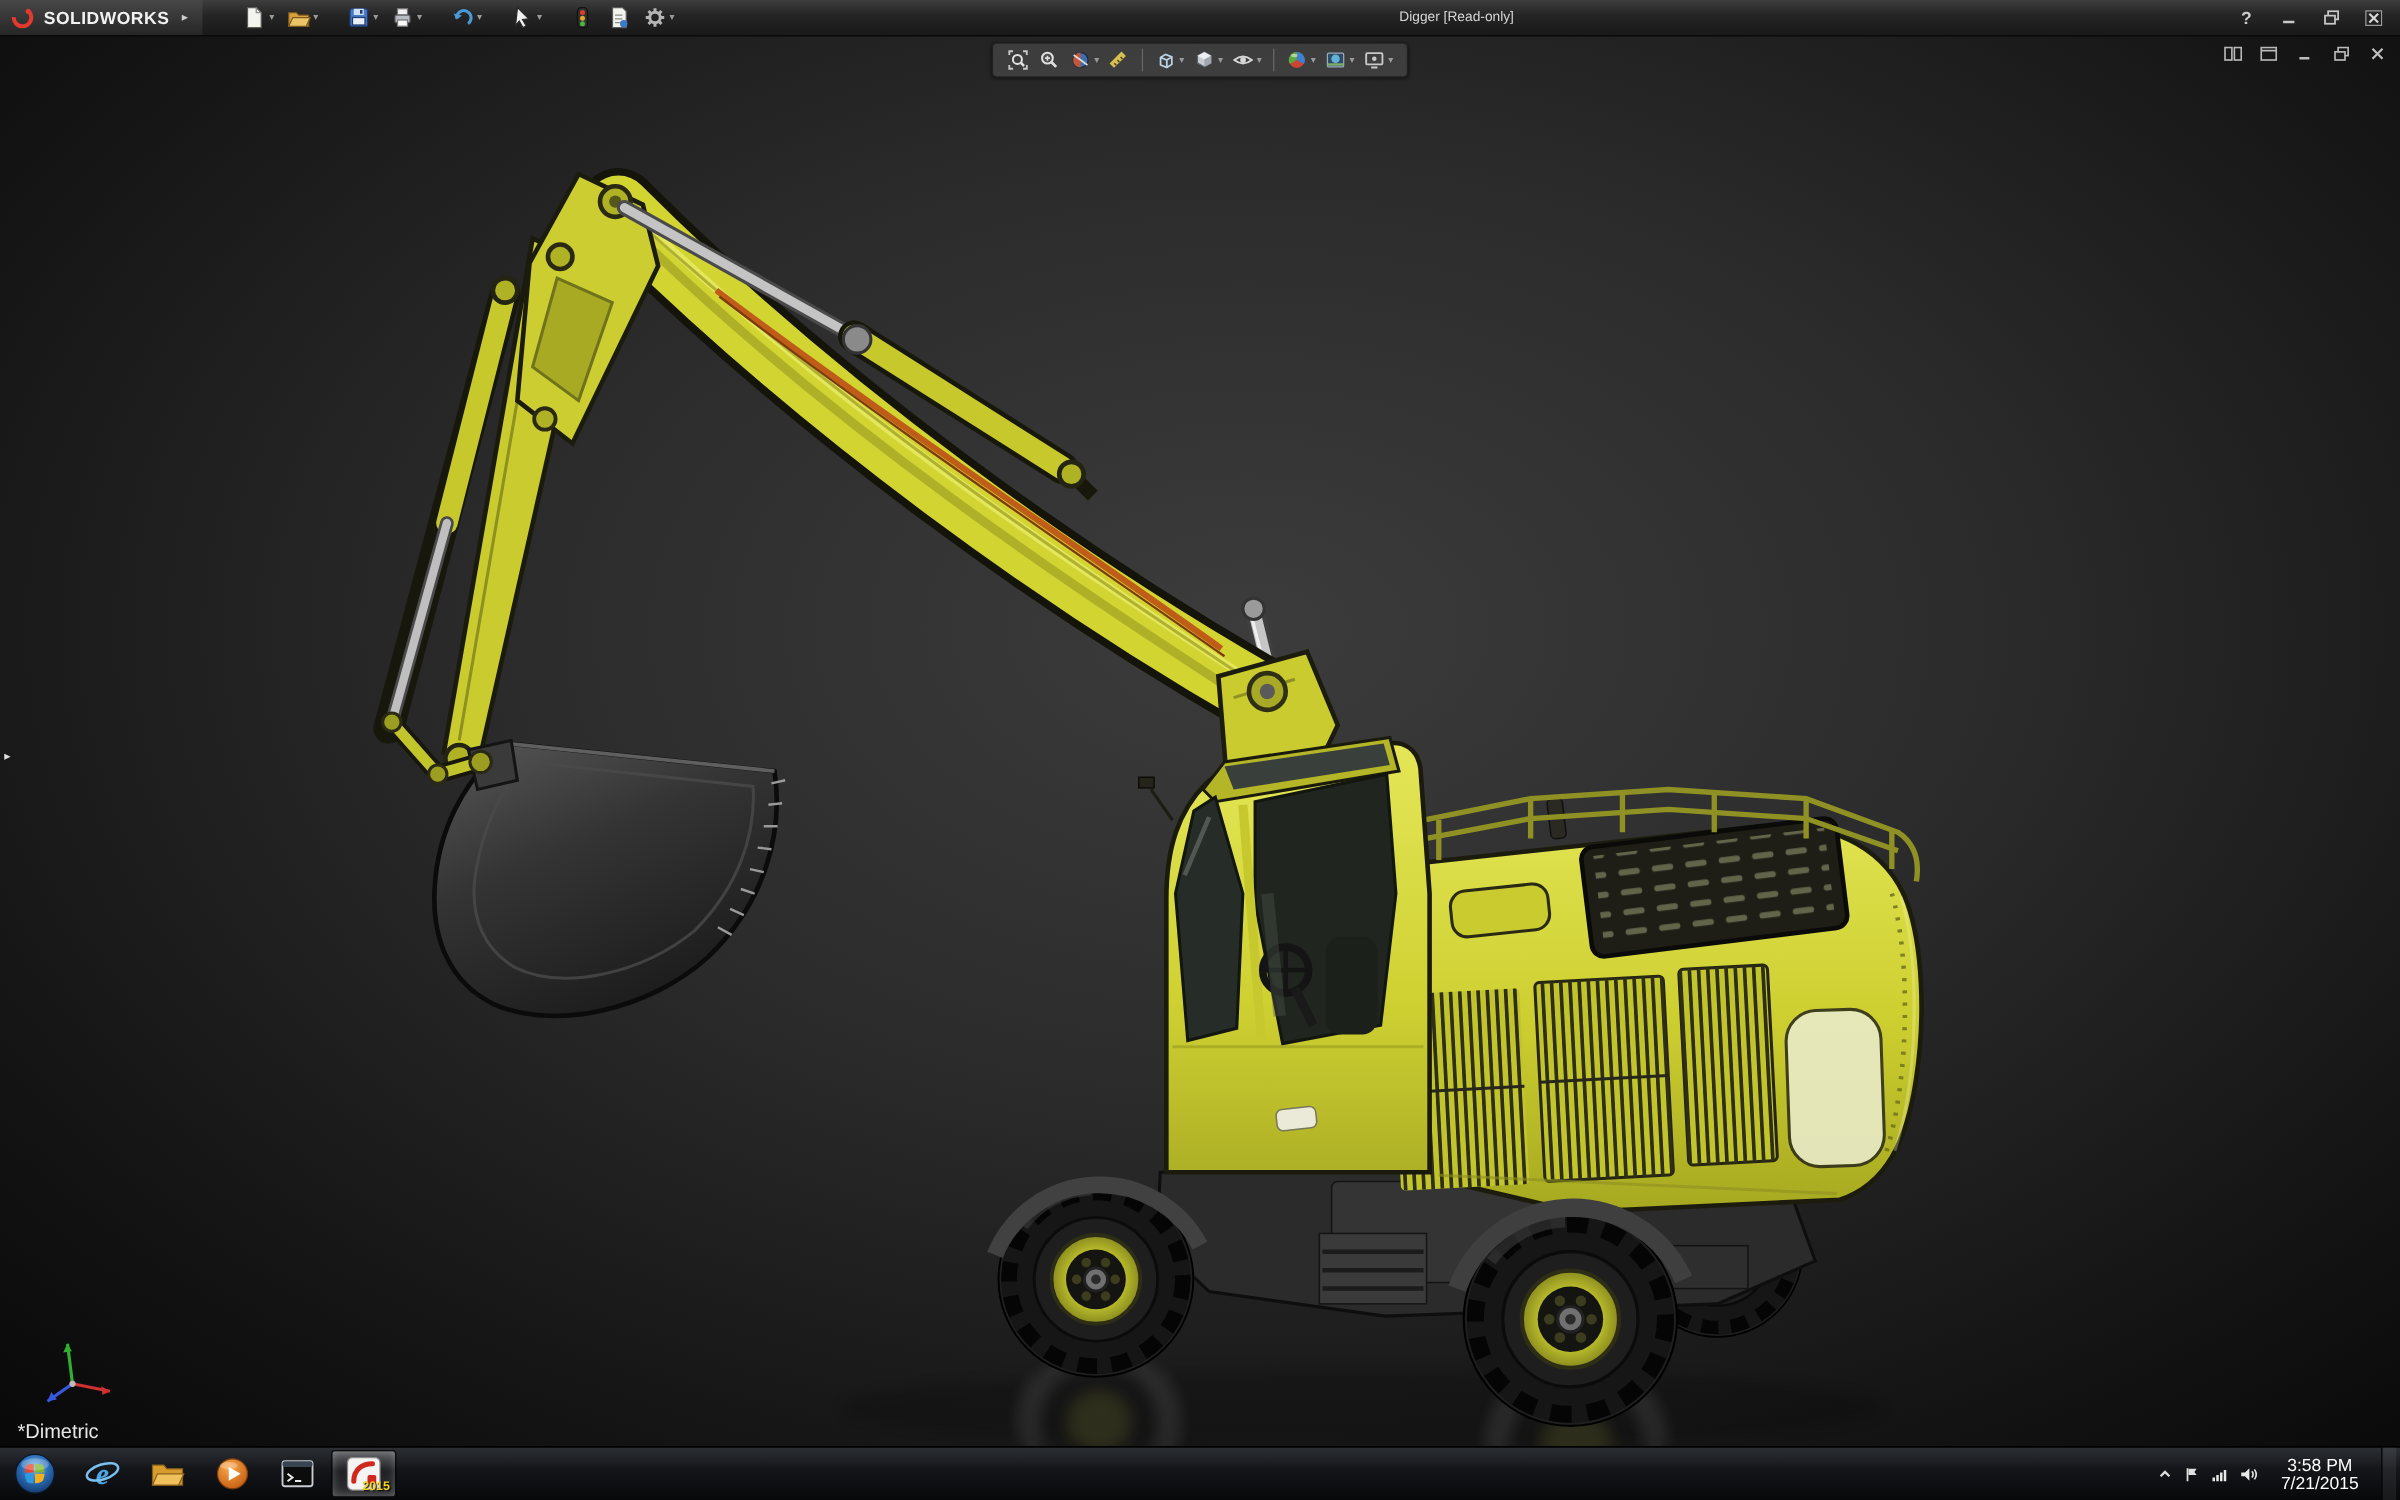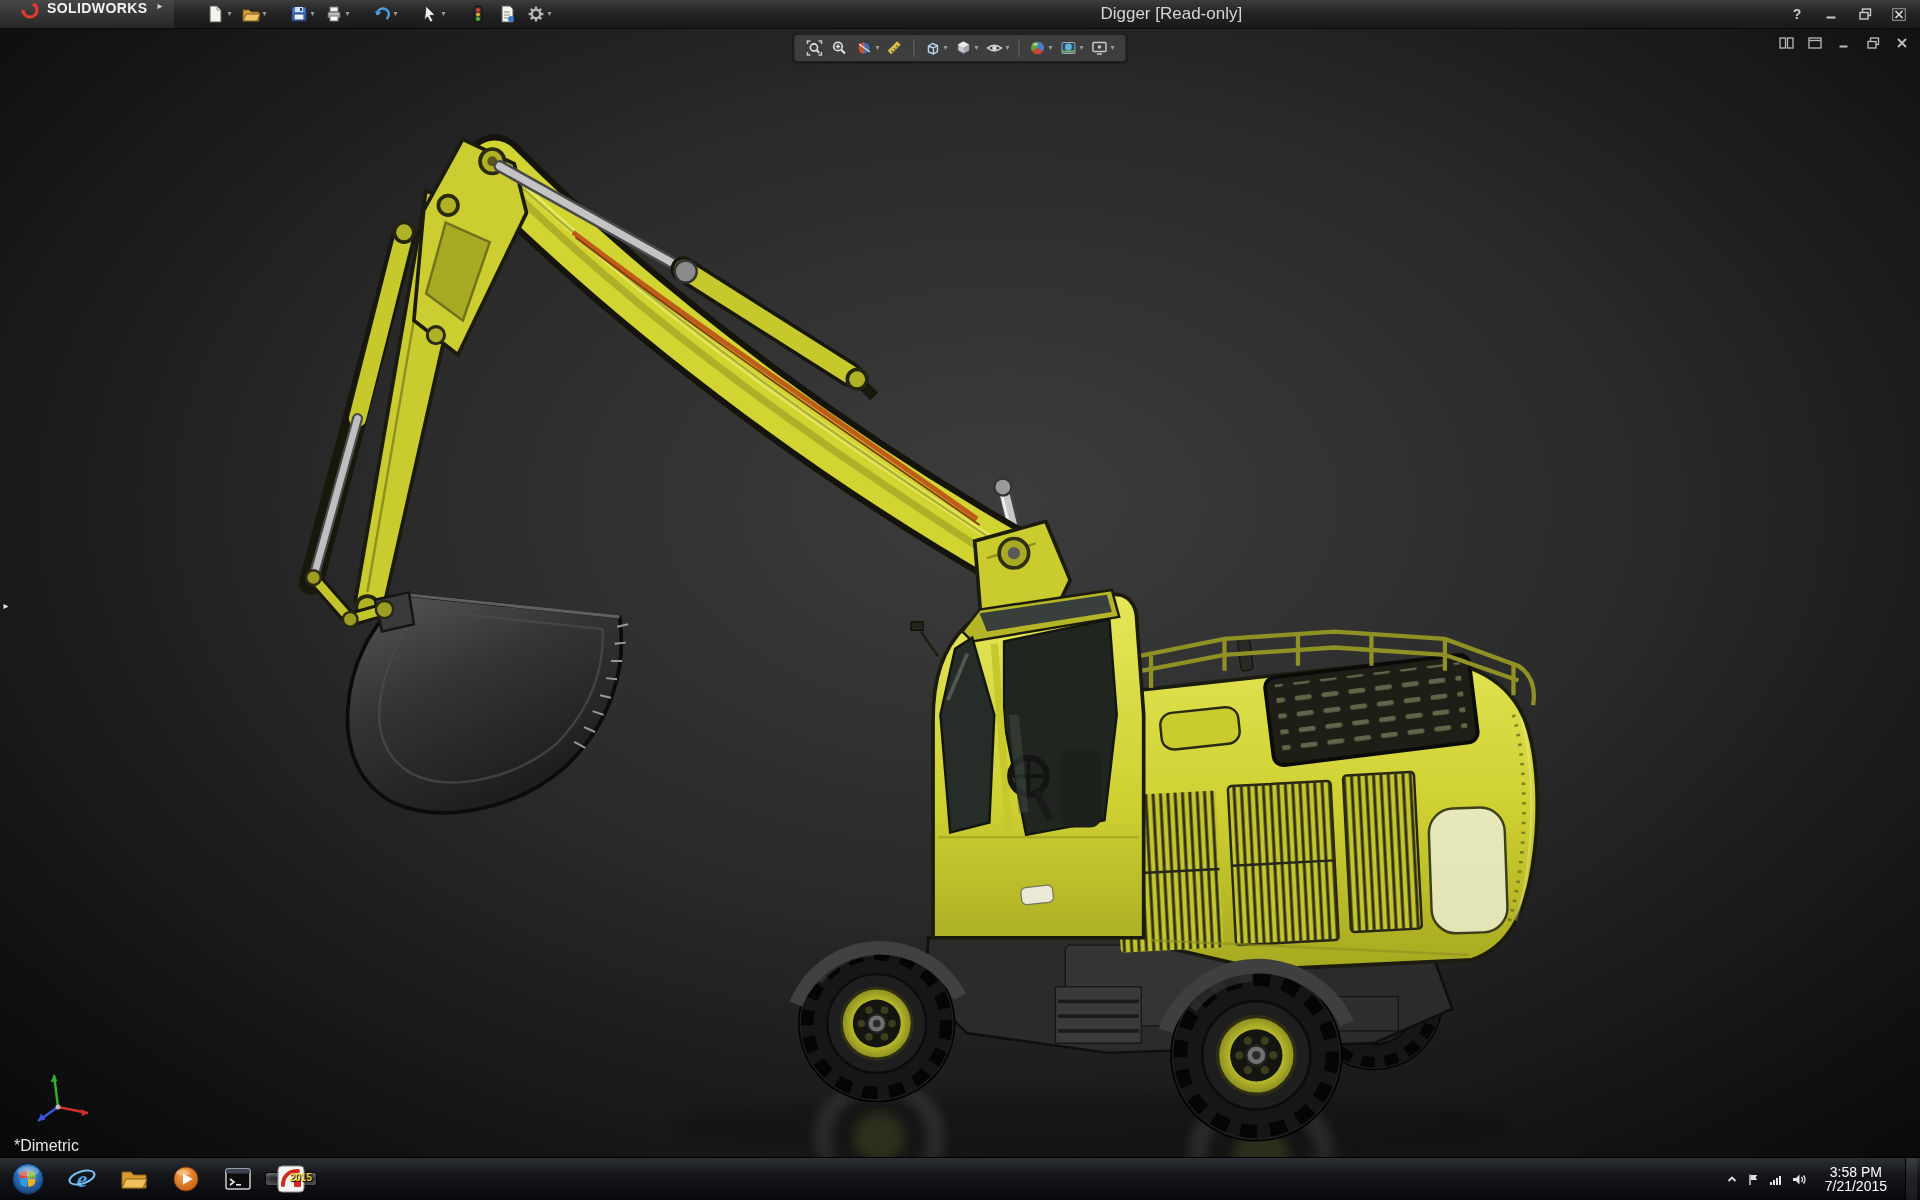--- a/index.html
+++ b/index.html
@@ -4,30 +4,30 @@
 <style>
   *{margin:0;padding:0;box-sizing:border-box}
   html,body{width:1920px;height:1200px;overflow:hidden;background:#000;
     font-family:"Liberation Sans",sans-serif;-webkit-user-select:none;user-select:none}
   .window{position:absolute;inset:0}
 
   
   .titlebar{position:absolute;top:0;left:0;right:0;height:29px;z-index:30;
     background:linear-gradient(#3d3d3d,#242424 45%,#191919);
     border-bottom:1px solid #0a0a0a;display:flex;align-items:center}
-  .brand{display:flex;align-items:flex-start;gap:7px;padding:0 12px 0 20px;height:100%;
+  .brand{display:flex;align-items:center;gap:7px;padding:0 12px 0 8px;height:100%;
     background:linear-gradient(#474747,#262626)}
   .brand-name{color:#f2f2f2;font-weight:bold;font-size:14px;letter-spacing:.4px}
   .brand-caret{color:#cfcfcf;font-size:10px;margin-left:3px}
   .tb-tools{display:flex;align-items:center;margin-left:28px;gap:3px}
   .tool{display:flex;align-items:center;gap:2px;padding:2px 3px;border-radius:3px}
   .tool svg{display:block}
   .caret{color:#9a9a9a;font-size:8px;line-height:8px}
   .tool-gap{width:10px}
-  .tb-title{flex:1;text-align:center;color:#d6d6d6;font-size:17px;white-space:nowrap;overflow:hidden}
+  .tb-title{flex:1;text-align:center;color:#d6d6d6;font-size:11px;white-space:nowrap;overflow:hidden}
   .tb-controls{display:flex;align-items:center;gap:16px;padding-right:12px}
   .tb-controls .wc{display:flex;align-items:center;justify-content:center;width:18px;height:18px}
   .help-glyph{color:#cccccc;font-size:14px;font-weight:bold}
 
   
   .viewport{position:absolute;top:29px;left:0;right:0;bottom:43px;overflow:hidden;
     background:radial-gradient(ellipse 1500px 950px at 52% 42%, #3c3c3c 0%, #2b2b2b 40%, #141414 75%, #060606 100%)}
   .model{position:absolute;inset:0;width:100%;height:100%}
 
   
@@ -49,21 +49,21 @@
     align-items:center;justify-content:center;color:#e2e2e2;font-size:10px}
 
   
   .taskbar{position:absolute;left:0;right:0;bottom:0;height:43px;z-index:40;
     background:linear-gradient(#2c2f33,#14161a 40%,#07080a);border-top:1px solid #000;
     display:flex;align-items:stretch}
   .tb-start{width:56px;display:flex;align-items:center;justify-content:center}
   .task-items{display:flex;align-items:stretch}
   .task-item{width:52px;display:flex;align-items:center;justify-content:center;position:relative}
   .task-item.active{background:linear-gradient(rgba(255,255,255,.25),rgba(255,255,255,.05) 45%,rgba(255,255,255,.16));
-    border:1px solid rgba(0,0,0,.85);border-radius:3px;margin:14px 1px;
+    border:1px solid rgba(0,0,0,.85);border-radius:3px;margin:2px 1px;
     box-shadow:inset 0 0 8px rgba(255,255,255,.28)}
   .sw-badge{position:absolute;right:4px;bottom:2px;color:#f5d327;font-size:10px;font-weight:bold;
     text-shadow:1px 1px 1px #000}
   .tray{margin-left:auto;display:flex;align-items:center;gap:9px;padding-right:3px}
   .tray .ti{display:flex;align-items:center;justify-content:center}
   .clock{text-align:center;color:#ffffff;font-size:14px;line-height:14px;padding:0 9px;white-space:nowrap}
   .show-desktop{width:12px;align-self:stretch;background:rgba(255,255,255,.07);border-left:1px solid #000}
 </style>
 </head>
 <body>

